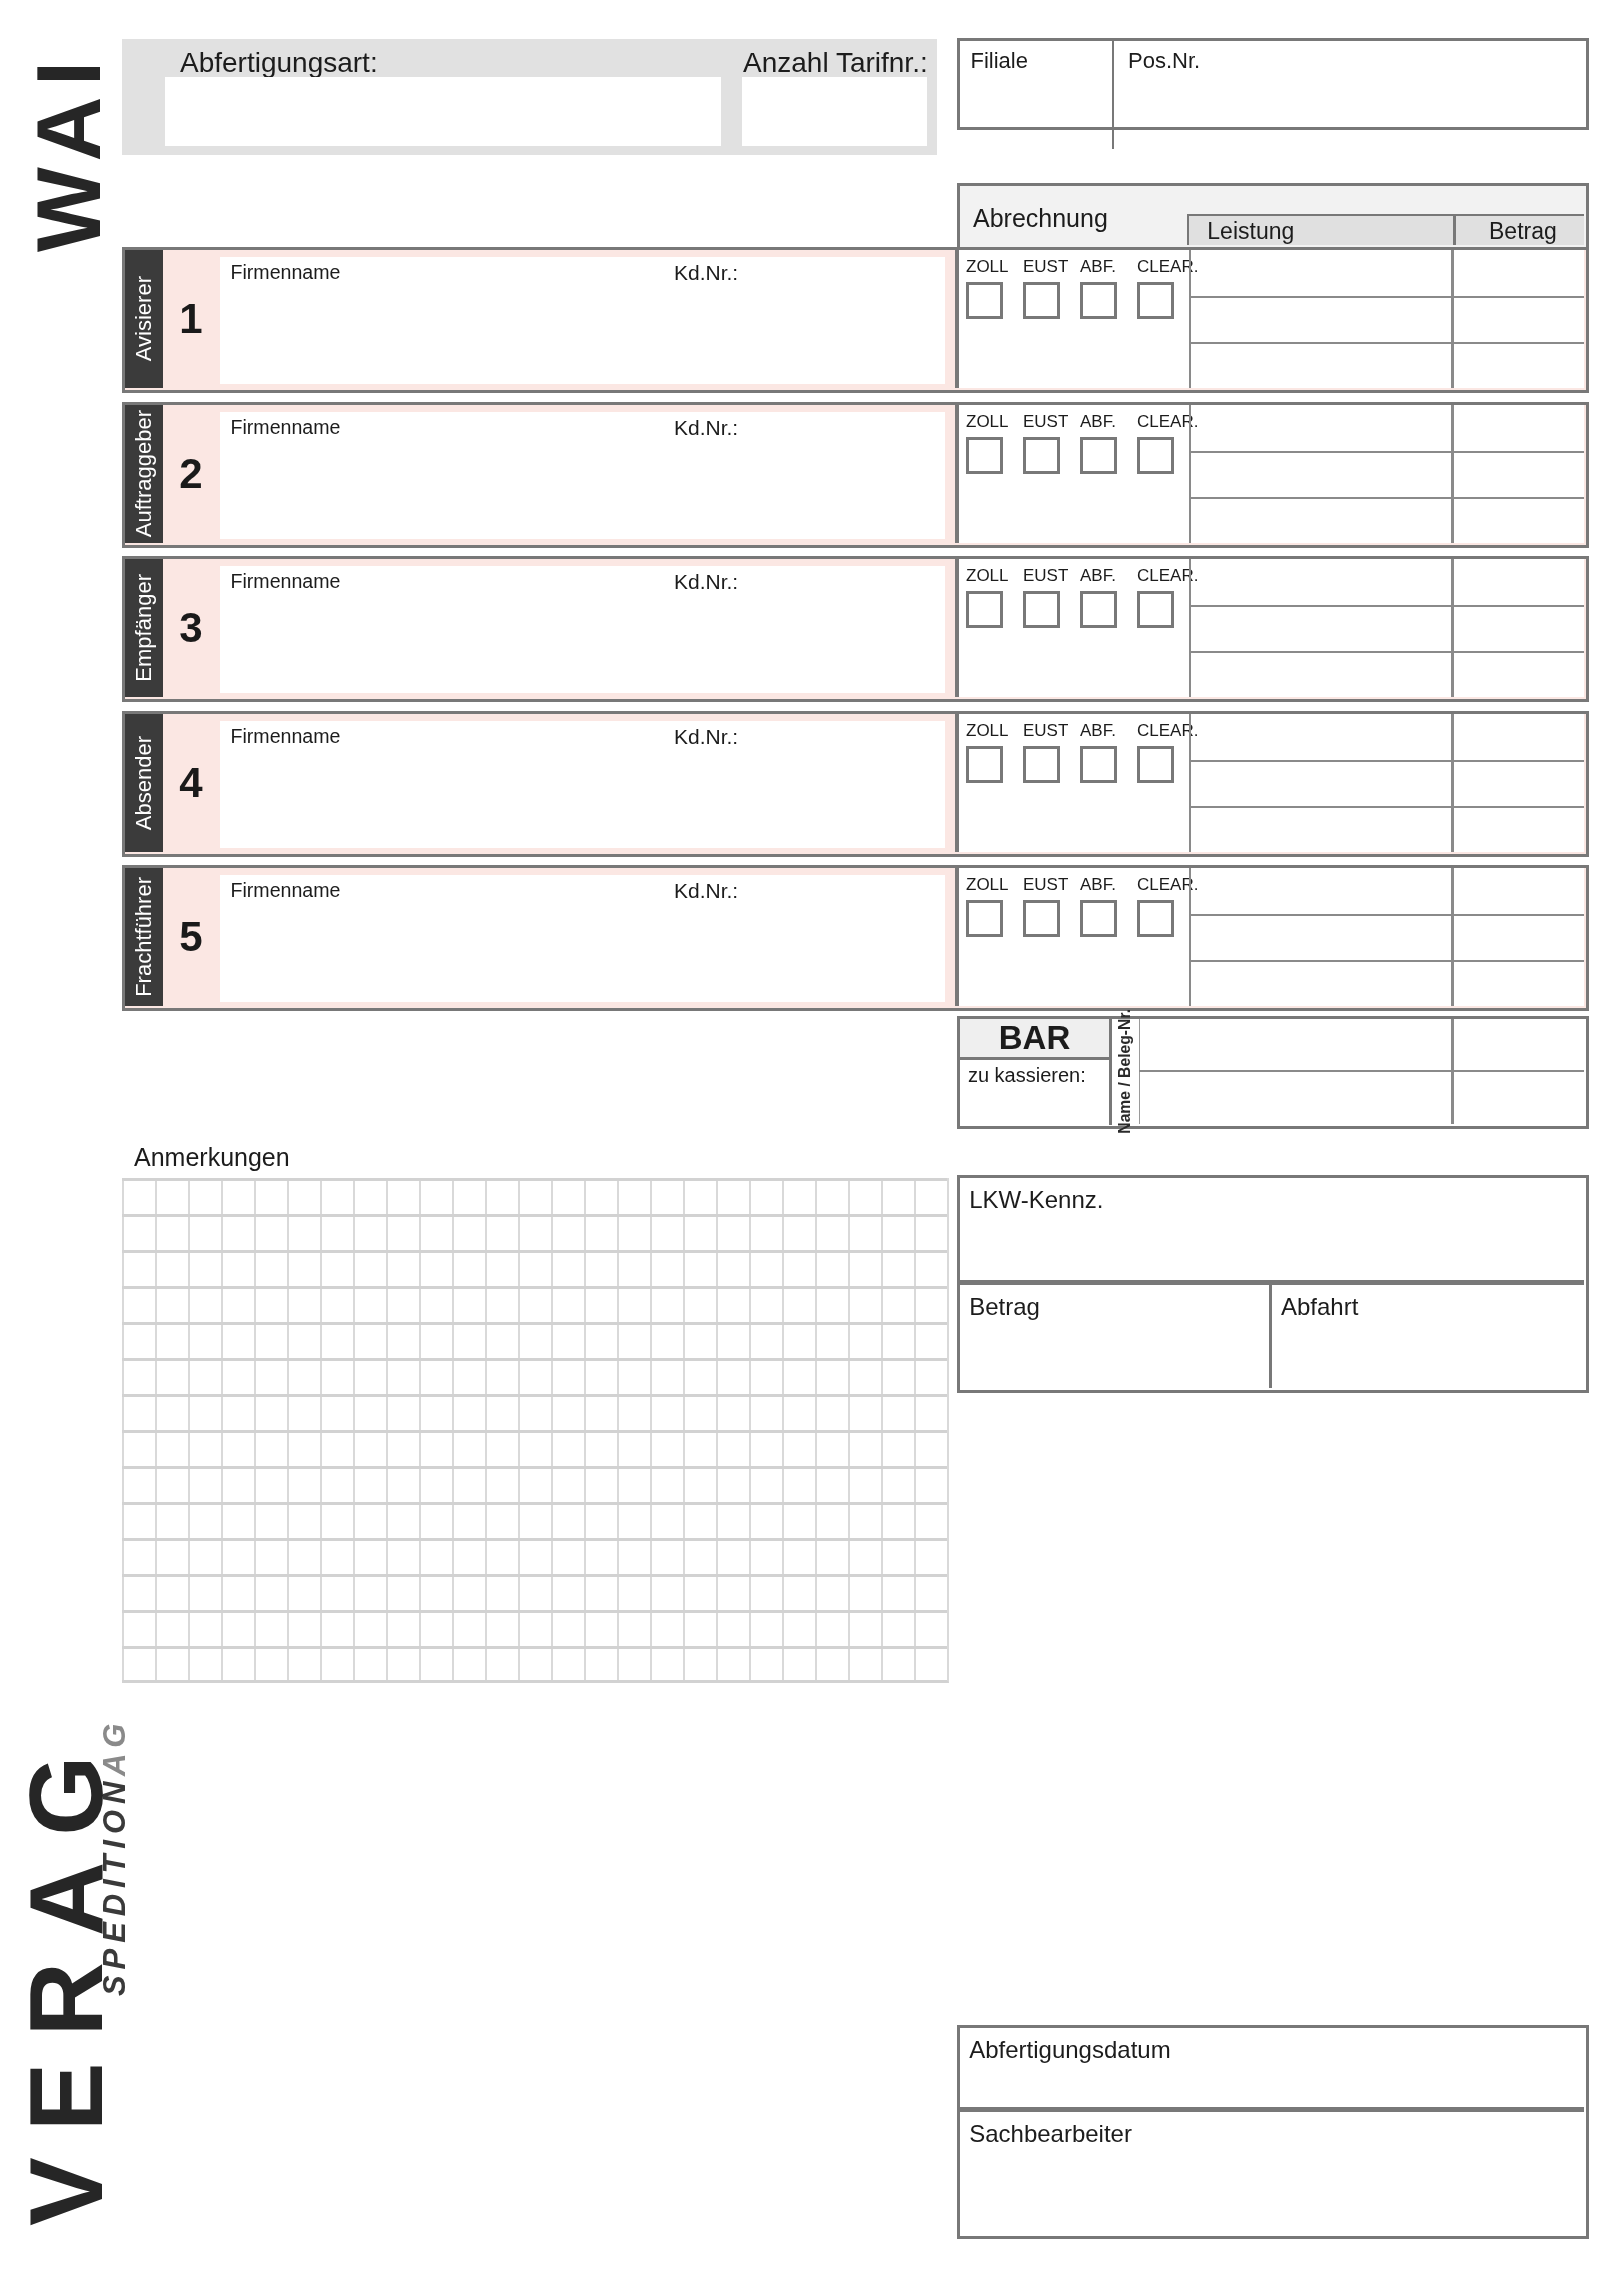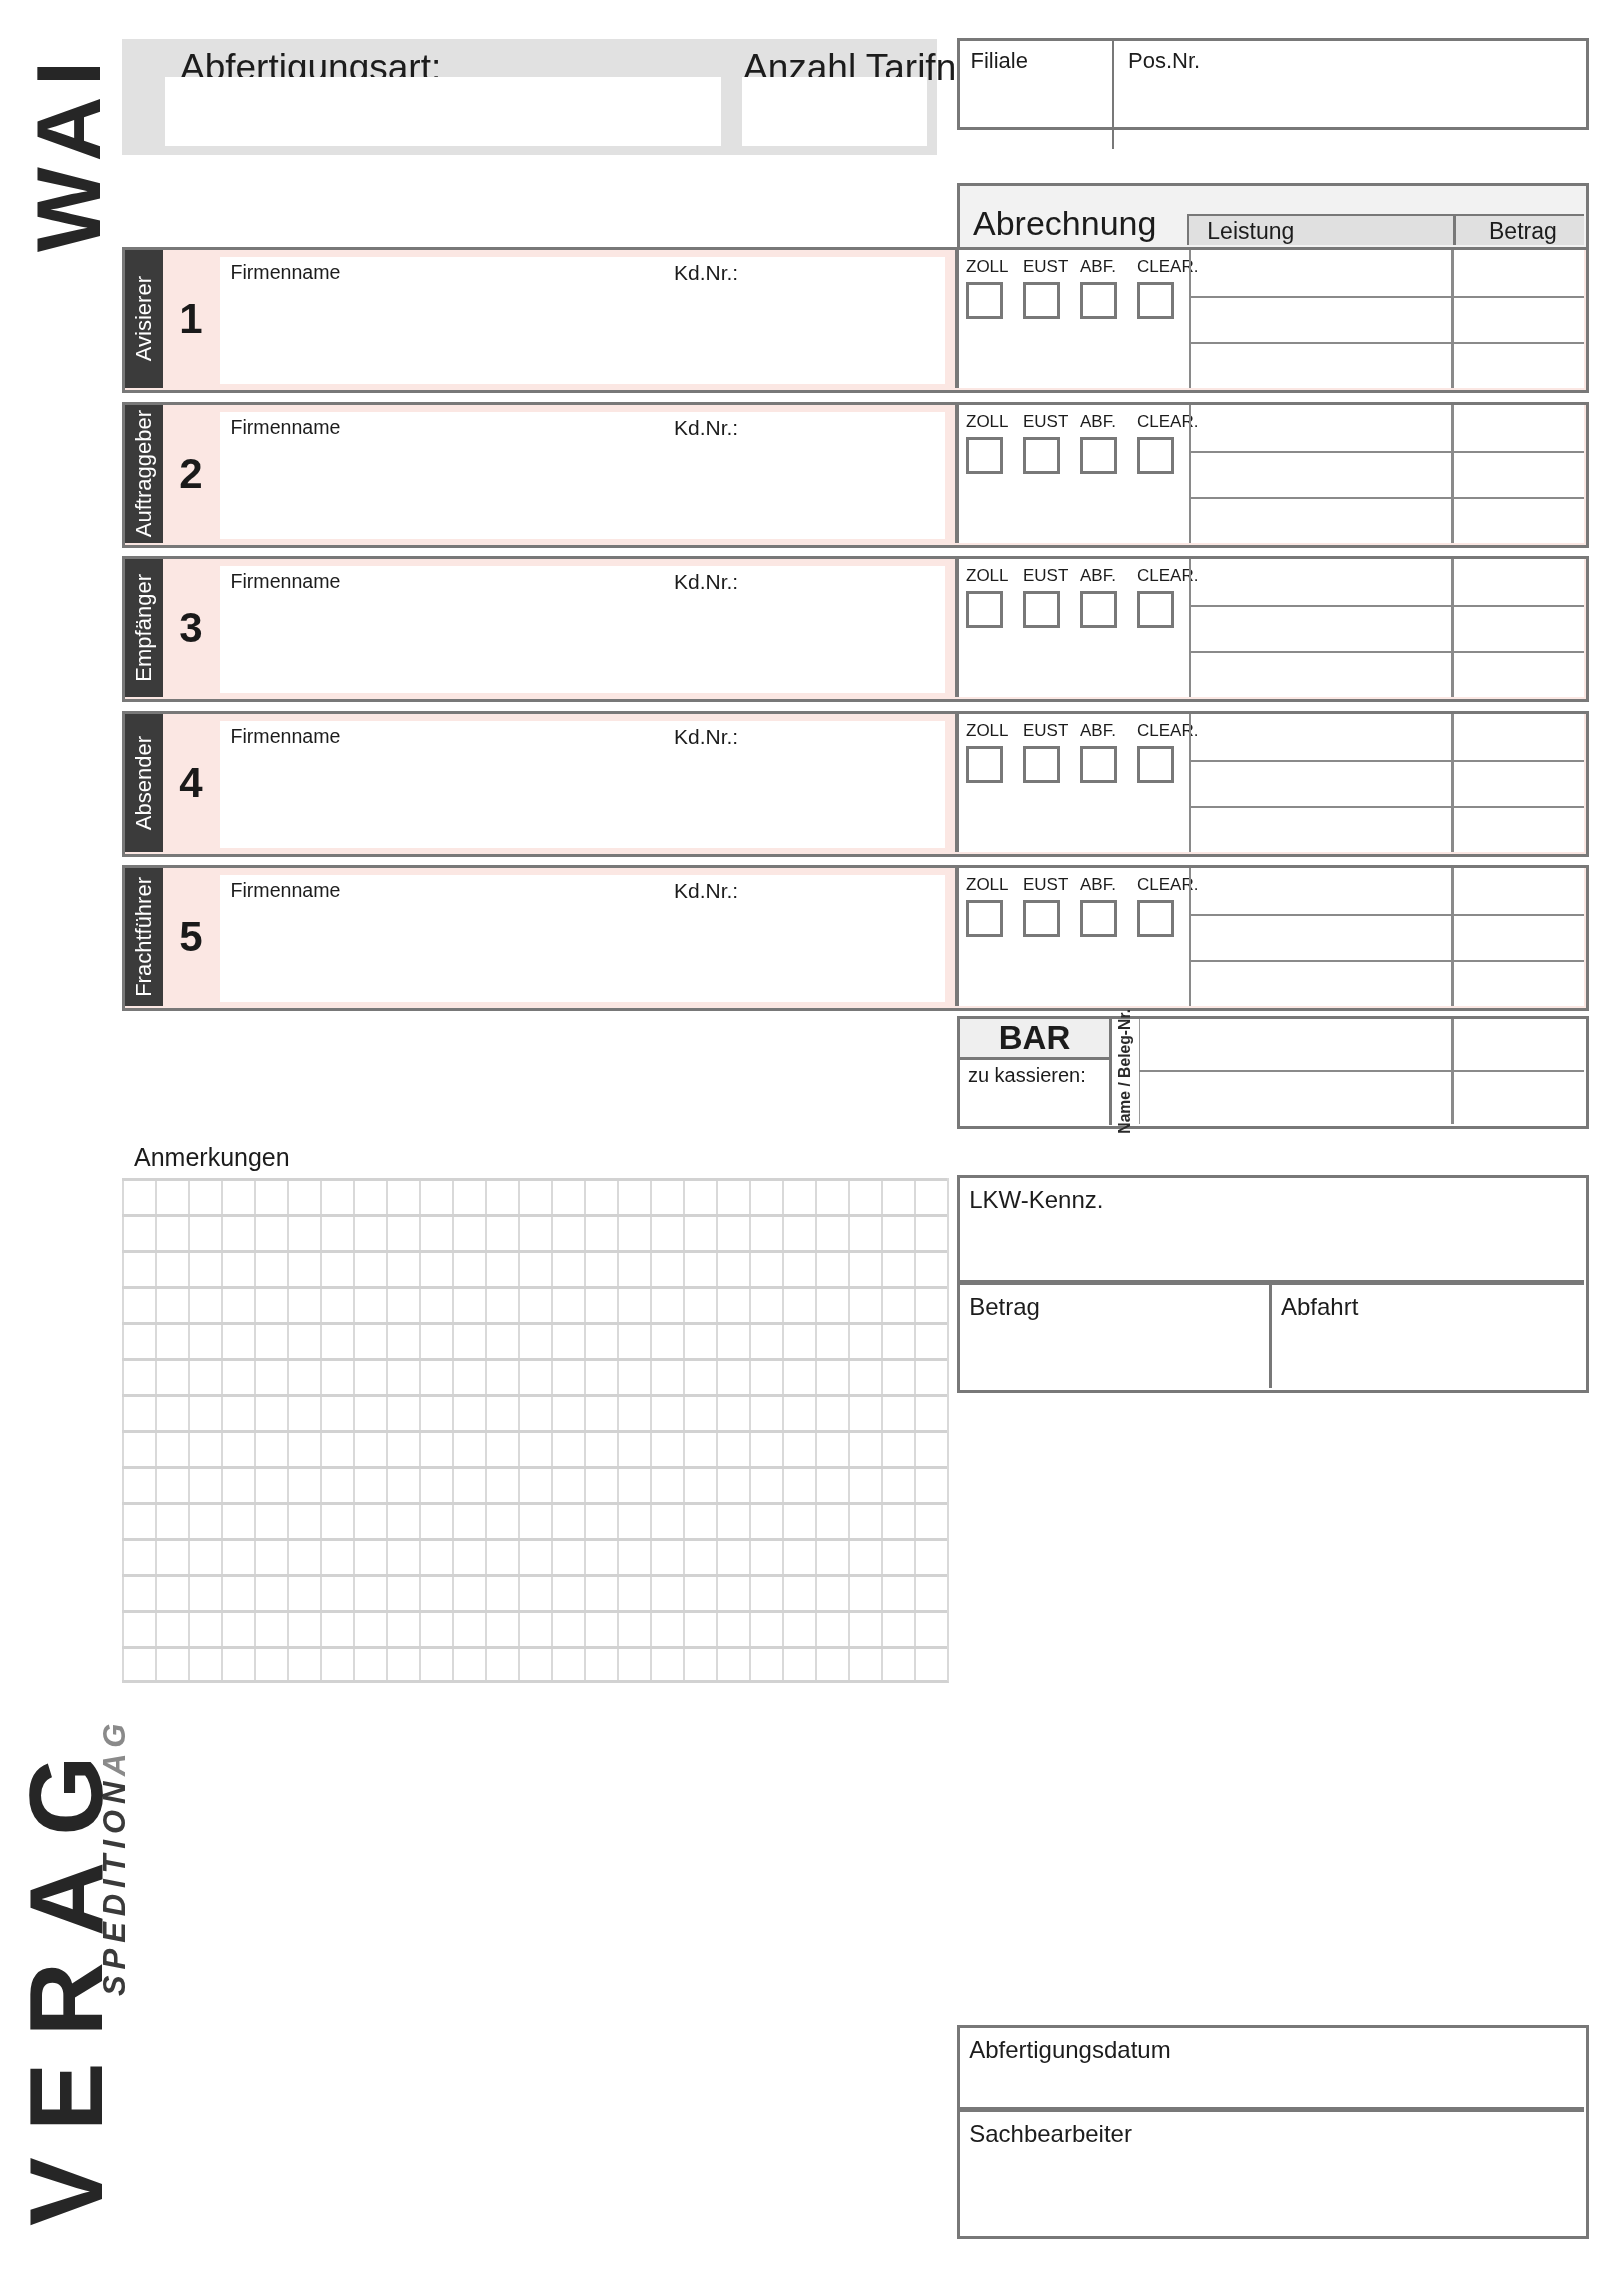--- a/index.html
+++ b/index.html
@@ -15,33 +15,33 @@
   #wai{left:31px;top:39px;width:77px;height:225px;display:flex;align-items:center;justify-content:center;
        font-size:90px;font-weight:800;letter-spacing:10.5px;color:#262626;}
   #verag{left:26px;top:1700px;width:82px;height:556px;display:flex;align-items:center;justify-content:center;
        font-size:103px;font-weight:800;letter-spacing:26px;color:#262626;}
   #sped{left:97px;top:1676px;width:35px;height:361px;display:flex;align-items:center;justify-content:center;
        font-size:31px;font-weight:700;font-style:italic;letter-spacing:5.9px;}
   #sped .dark{color:#3a3a3a;} #sped .lite{color:#8a8a8a;}
 
   
   #tophdr{left:122px;top:39px;width:815px;height:116px;background:#e1e1e1;}
-  #tophdr .t{top:7.9px;font-size:37px;}
+  #tophdr .t{top:7.9px;font-size:28px;}
   .field{background:#ffffff;}
   #abf-input{left:43px;top:38px;width:556px;height:69px;}
   #anz-input{left:620px;top:38px;width:185px;height:69px;}
 
   .gbox{border:3.9px solid #787878;background:#ffffff;}
   #filiale-box{left:957px;top:38px;width:632px;height:92px;}
   #filiale-box .vdiv{left:152px;top:0;width:2px;height:108px;background:#787878;}
   #filiale-box .t{top:6.5px;font-size:22px;}
 
   
   #abrech{left:957px;top:183px;width:632px;height:67px;background:#f2f2f2;border:3.9px solid #787878;}
-  #abrech .title{left:13px;top:18.3px;font-size:34px;}
+  #abrech .title{left:13px;top:18.3px;font-size:25px;}
   #abrech .strip{position:absolute;left:227px;top:27.5px;width:397px;height:31px;background:#e0e0e0;
                  border-top:2px solid #787878;border-left:2px solid #787878;box-sizing:border-box;}
   #abrech .strip .t{top:2.6px;font-size:23px;}
   #abrech .strip .bdiv{position:absolute;left:264px;top:0;width:3.3px;height:29.4px;background:#787878;}
 
   
   .band{left:122px;width:1467px;height:146px;border:3.9px solid #787878;background:#fbe7e3;}
   .rolebar{position:absolute;left:0;top:0;width:38px;height:138px;background:#3b3b3b;
            display:flex;align-items:center;justify-content:center;}
   .rolebar span{color:#ffffff;font-size:22px;}

